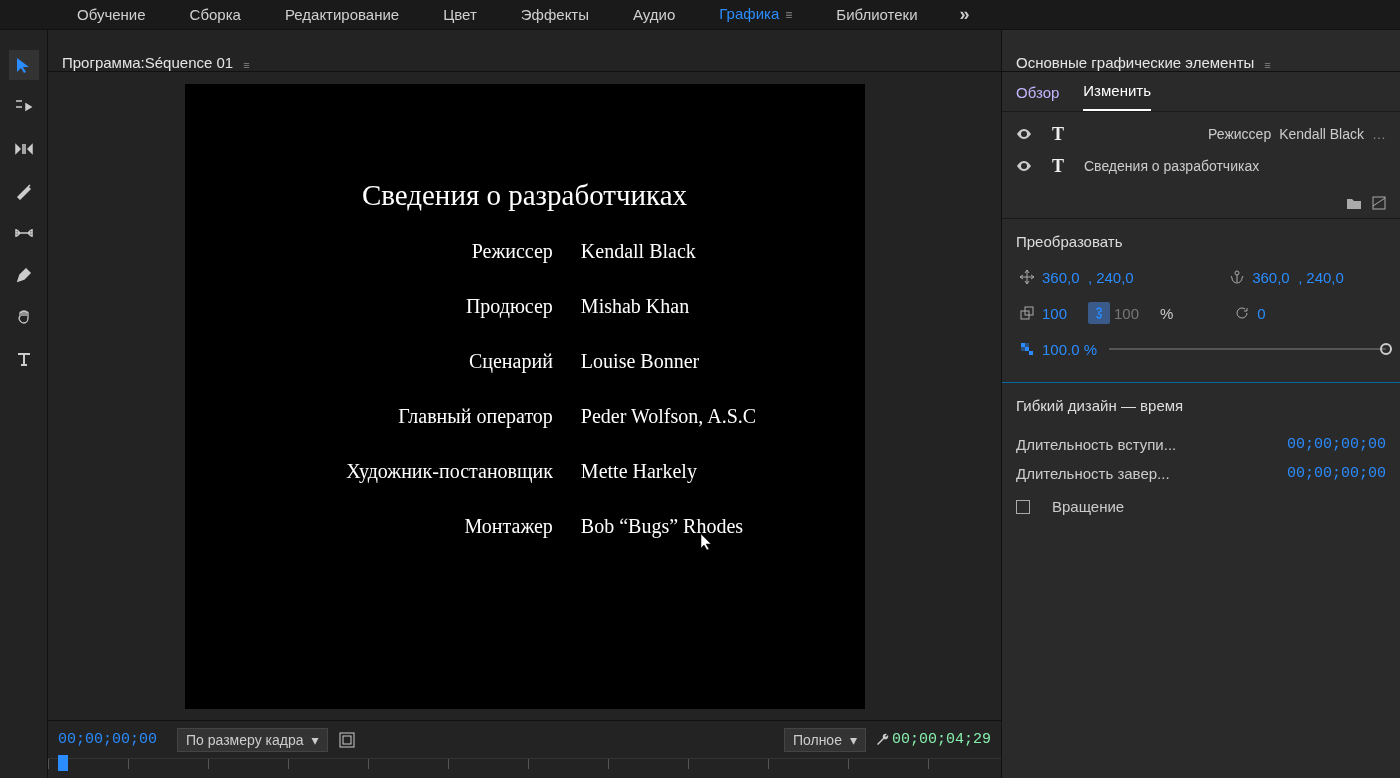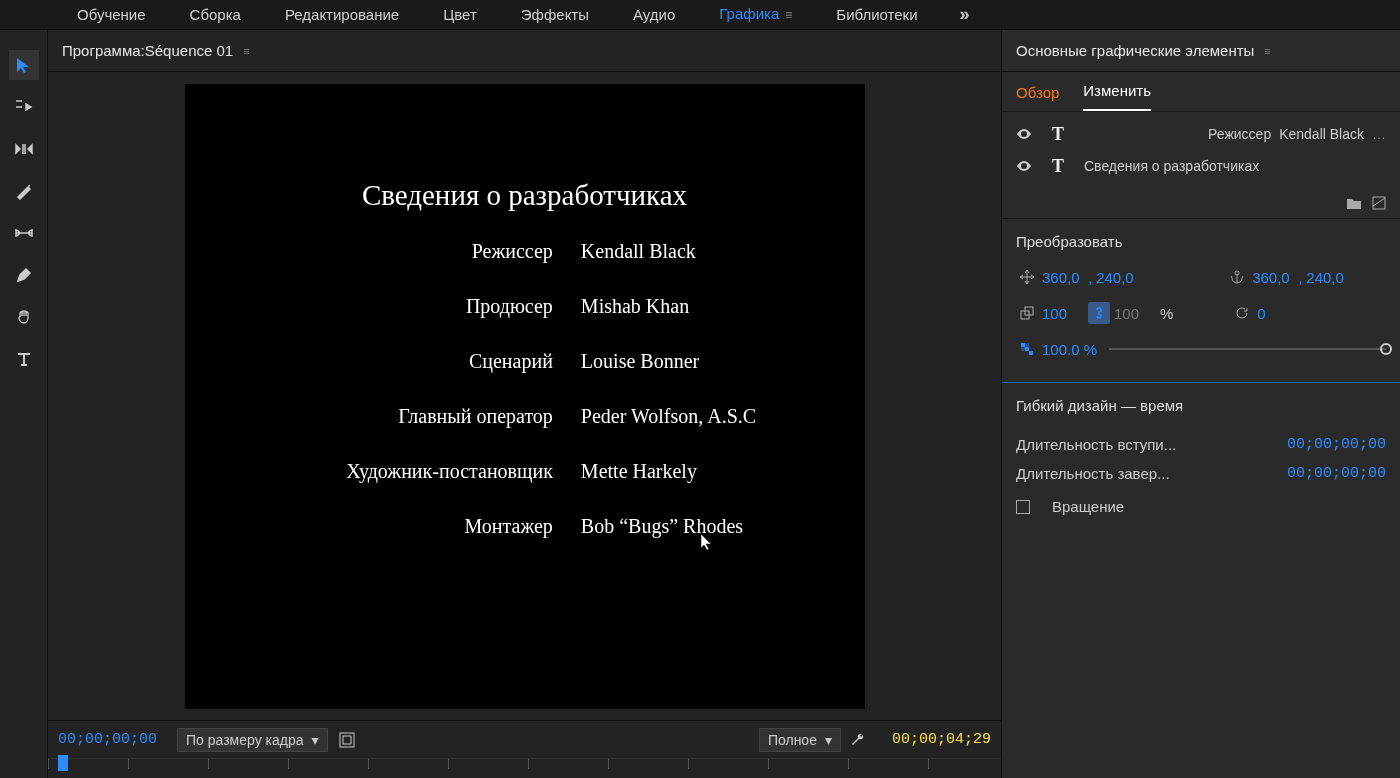--- a/index.html
+++ b/index.html
@@ -9,45 +9,45 @@
   .top-tab.active { color: #2a8cff; }
   .top-tab-icon { color:#888; font-size:12px; margin-left:6px; }
   .overflow { margin-left: 20px; color: #ccc; font-size: 18px; font-weight:bold; }
 
   .main { display: flex; height: calc(100% - 30px); }
   .toolbar { width: 48px; background: #232323; padding-top: 20px; display:flex; flex-direction:column; align-items:center; gap:12px; border-right:1px solid #111;}
   .tool { width:30px; height:30px; display:flex; align-items:center; justify-content:center; color:#ccc; cursor:pointer; }
   .tool.active { background:#333; color:#2a8cff; }
 
   .center { flex: 1; background: #232323; display:flex; flex-direction:column; border-right:1px solid #111;}
-  .panel-title { height:42px; display:flex; align-items:center; padding:0 14px; font-size:15px; color:#e5e5e5; border-bottom:1px solid #111;}
+  .panel-title { height:42px; display:flex; align-items:flex-end; padding:0 14px; font-size:15px; color:#e5e5e5; border-bottom:1px solid #111;}
   .panel-title .menu-icon { margin-left:10px; color:#888; font-size:11px;}
 
   .program-area { flex:1; display:flex; align-items:center; justify-content:center; background:#232323; }
   .video-frame { width: 680px; height: 625px; background:#000; position:relative; display:flex; flex-direction:column; align-items:center; color:#fff; font-family: Georgia, 'Times New Roman', serif; }
   .video-frame .title { margin-top: 95px; font-size: 29px; }
   .credits { margin-top: 28px; display:flex; flex-direction:column; gap:32px;}
   .credit-row { display:flex; gap:28px; font-size:20px;}
   .credit-row .role { width: 260px; text-align:right;}
   .credit-row .name { text-align:left;}
   .cursor { position:absolute; top:448px; left:514px; }
 
   .footer { height:38px; display:flex; align-items:center; padding:0 10px; background:#232323; border-top:1px solid #111; font-size:15px;}
   .tc-left { color:#2a8cff; font-family: 'Courier New', monospace; margin-right:20px;}
-  .tc-right { color:#fde047; font-family: 'Courier New', monospace; margin-left:25px;}
+  .tc-right { color:#86efac; font-family: 'Courier New', monospace; margin-left:0;}
   .dropdown { background:#333; border:1px solid #444; color:#ccc; font-size:14px; height:24px; padding:0 8px; display:flex; align-items:center; gap:8px; cursor:pointer;}
   .spacer { flex:1;}
   .ruler { height:20px; background:#232323; border-top:1px solid #333; position:relative;}
   .ruler::before { content:""; position:absolute; top:0; left:0; right:0; height:10px; background: repeating-linear-gradient(to right, #555 0, #555 1px, transparent 1px, transparent 80px);}
   .playhead { position:absolute; left:10px; top:-4px; width:10px; height:16px; background:#2a8cff; }
 
   .right { width: 398px; background: #2a2a2a; display:flex; flex-direction:column;}
   .right .panel-title { background:#2a2a2a;}
   .sub-tabs { display:flex; height:40px; align-items:flex-end; padding:0 14px; gap:24px; border-bottom:1px solid #1a1a1a;}
-  .sub-tab { font-size:15px; color:#f97316; padding-bottom:10px; cursor:pointer;}
+  .sub-tab { font-size:15px; color:#c4b5fd; padding-bottom:10px; cursor:pointer;}
   .sub-tab.active { color:#fff; border-bottom:2px solid #fff;}
 
   .layer-list { padding:6px 0;}
   .layer { display:flex; align-items:center; height:32px; padding:0 14px; gap:14px; font-size:14px; color:#ccc; cursor:pointer;}
   .eye { width:16px; text-align:center;}
   .layer .t-icon { width:24px; font-family:Georgia,serif; font-weight:bold; font-size:18px; color:#eee; display:flex; align-items:center; justify-content:center;}
   .layer-text { flex:1; justify-content:flex-end; display:flex; gap:8px;}
   .ellipsis { color:#888;}
 
   .layer-tools { display:flex; justify-content:flex-end; padding:8px 14px; gap:10px; color:#888; border-bottom:1px solid #1a1a1a;}

